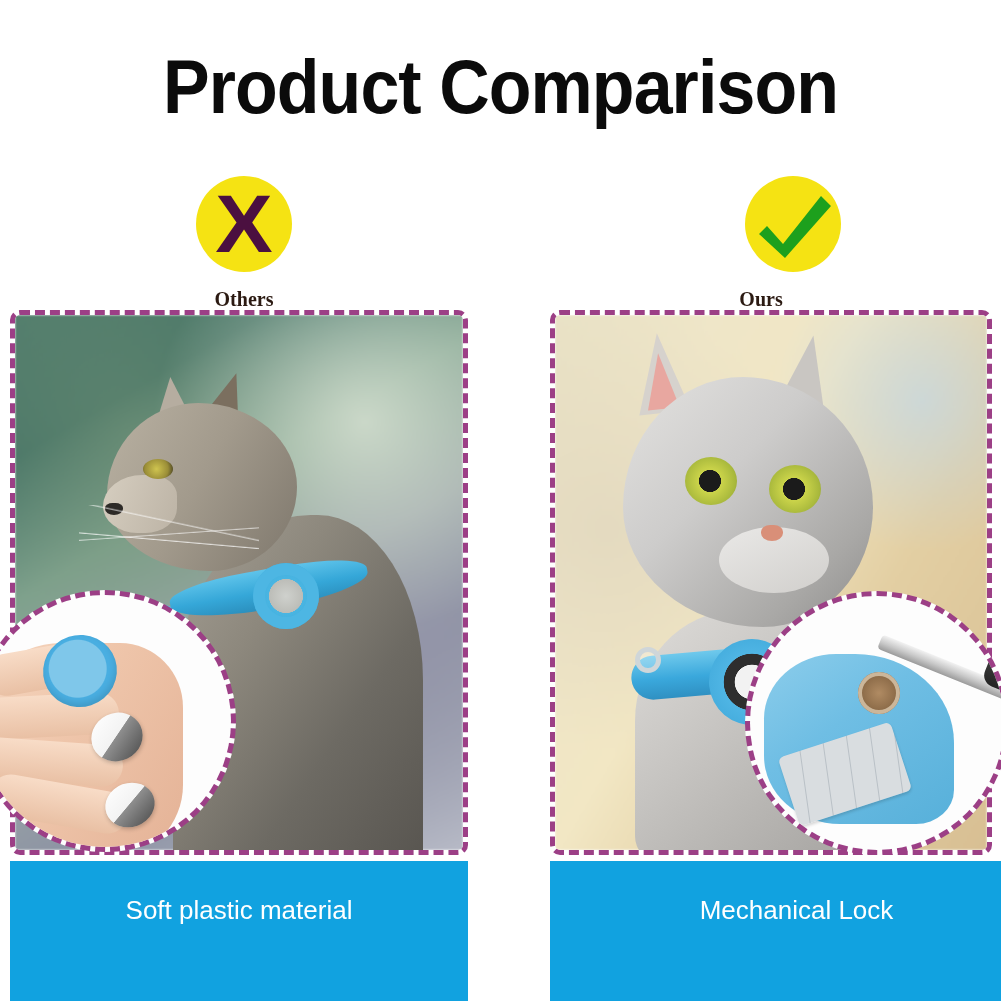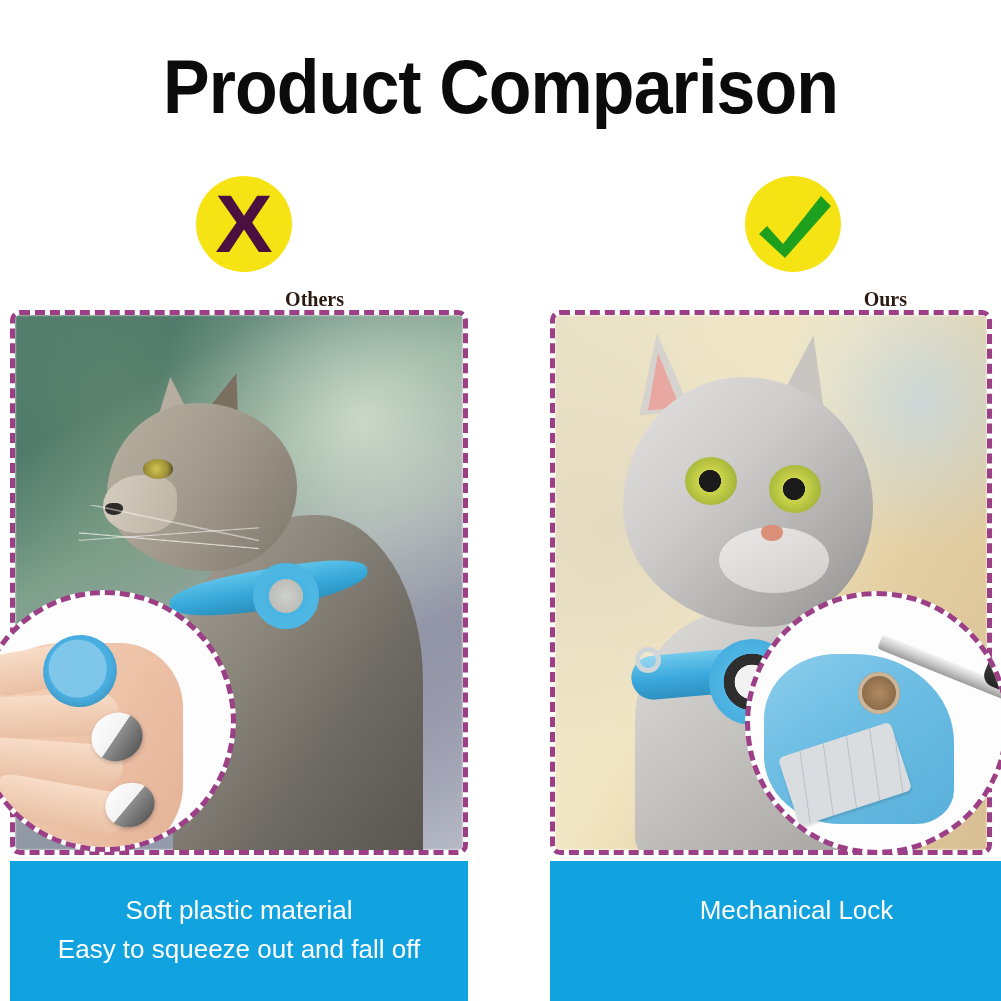--- a/index.html
+++ b/index.html
@@ -58,28 +58,28 @@
   }
   .badge-check {
     position: absolute;
     left: 0; top: 0;
     width: 96px; height: 96px;
   }
 
   .badge-label {
     position: absolute;
     width: 200px;
-    text-align: right;
+    text-align: center;
     font-family: "Liberation Serif", serif;
     font-weight: bold;
     font-size: 20px;
     color: #2b1a12;
   }
   .badge-label.left  { left: 144px; top: 288px; }
-  .badge-label.right { left: 707px; top: 288px; }
+  .badge-label.right { left: 661px; top: 288px; }
 
   
   .panel {
     position: absolute;
     overflow: hidden;
   }
   .panel.left  { left: 10px;  top: 310px; width: 458px; height: 691px; }
   .panel.right { left: 550px; top: 310px; width: 442px; height: 691px; }
 
   .photo {
@@ -454,21 +454,20 @@
     <div class="finger f3"></div>
     <div class="finger f4"></div>
     <div class="silicone"></div>
     <div class="airtag a1"></div>
     <div class="airtag a2"></div>
     <div style="position:absolute;width:0;height:0;overflow:hidden">Hand holding a blue silicone AirTag holder with white AirTags slipping out</div>
   </div>
 
   <div class="banner left">
     <div class="line">Soft plastic material</div>
-    <div class="line">Easy to squeeze out and fall off</div>
   </div>
 
   <div class="badge right">
     <svg class="badge-check" viewBox="0 0 96 96">
       <path d="M22 50 L38 68 L76 20 L86 30 L40 82 L14 58 Z" fill="#1da01d"></path>
     </svg>
   </div>
   <div class="badge-label right">Ours</div>
 
   <div class="panel right">

